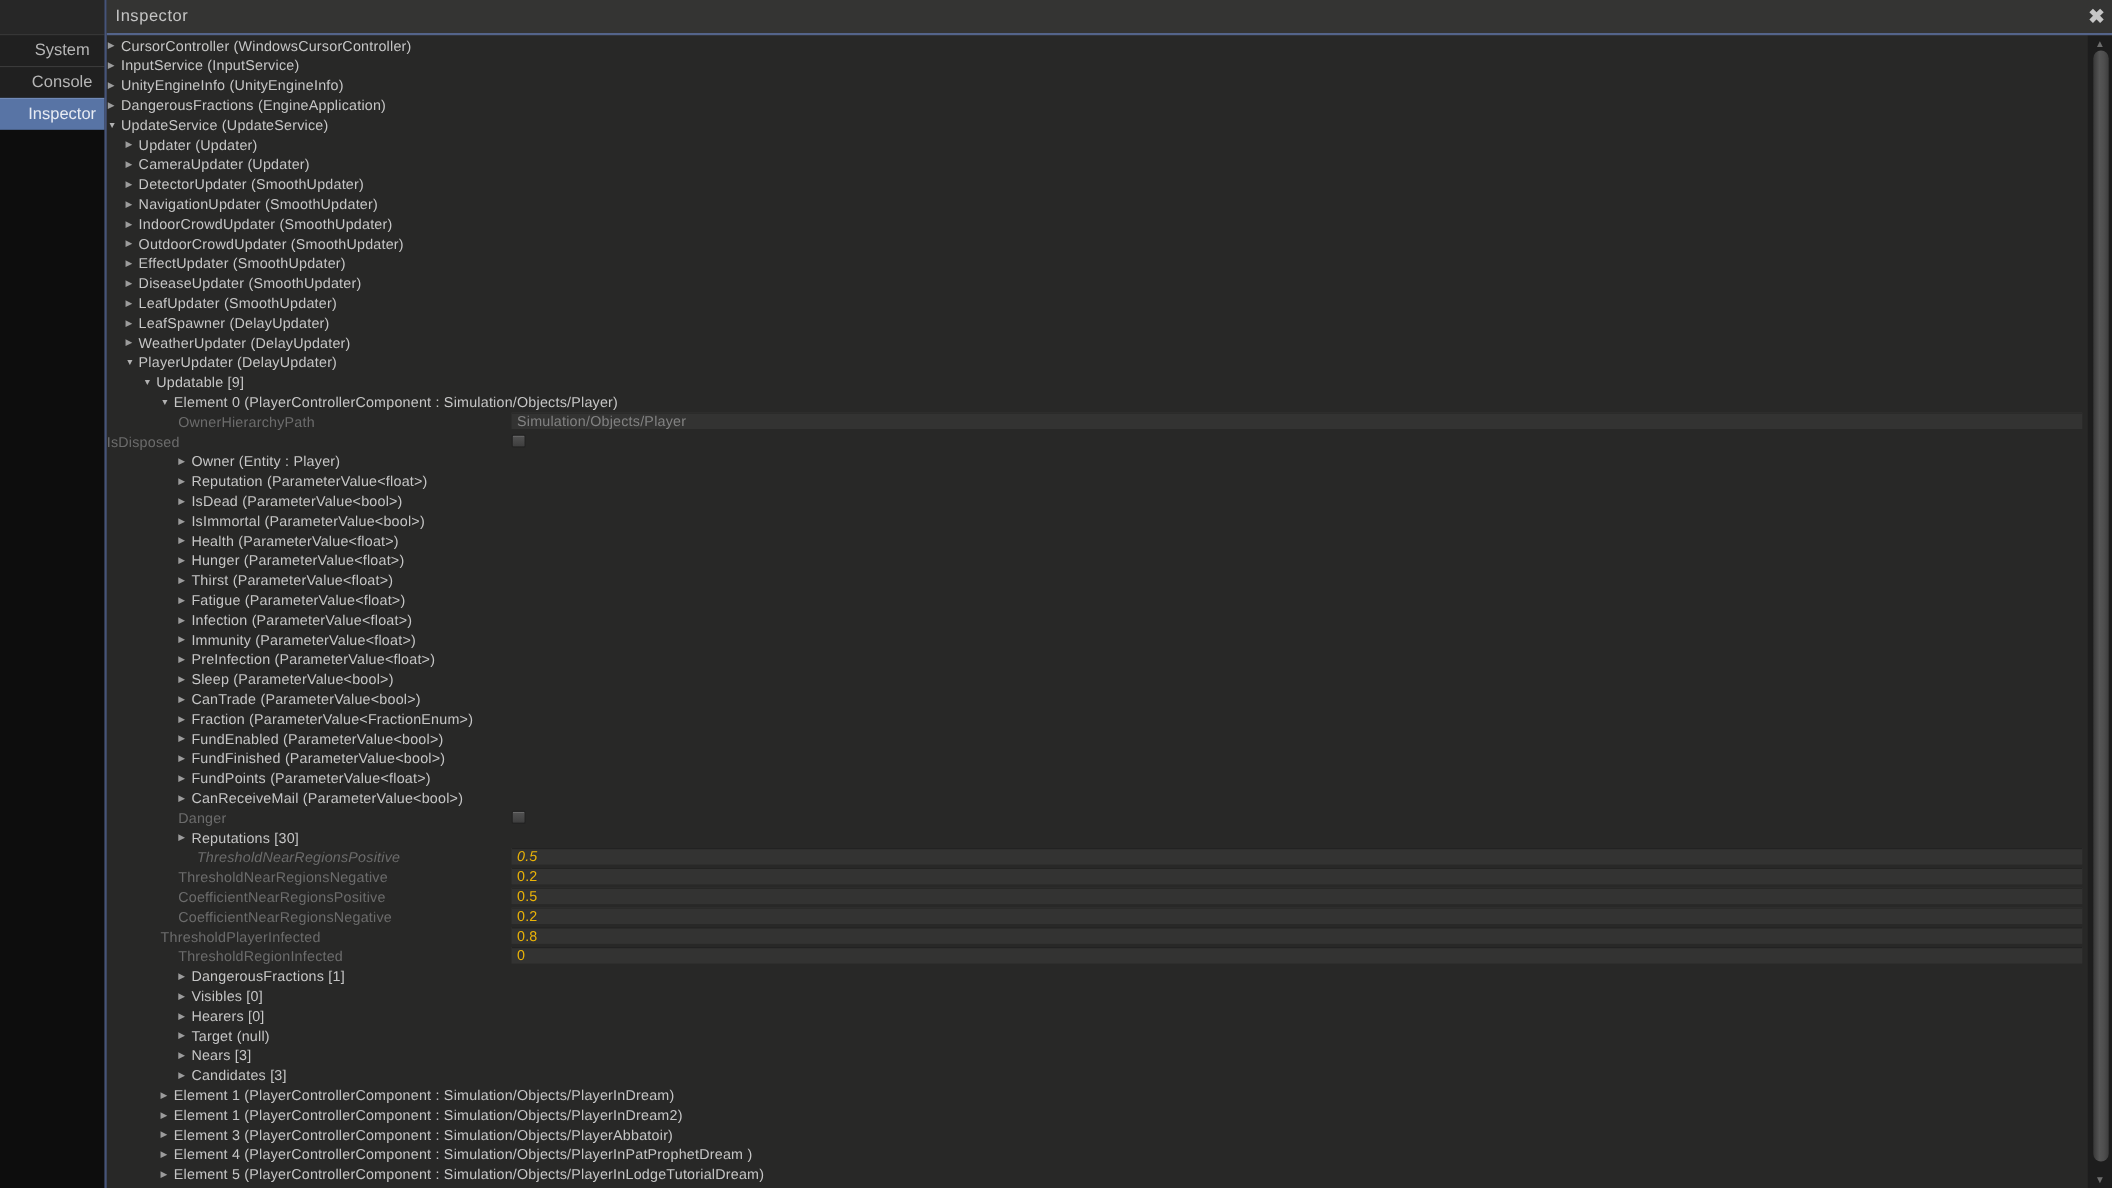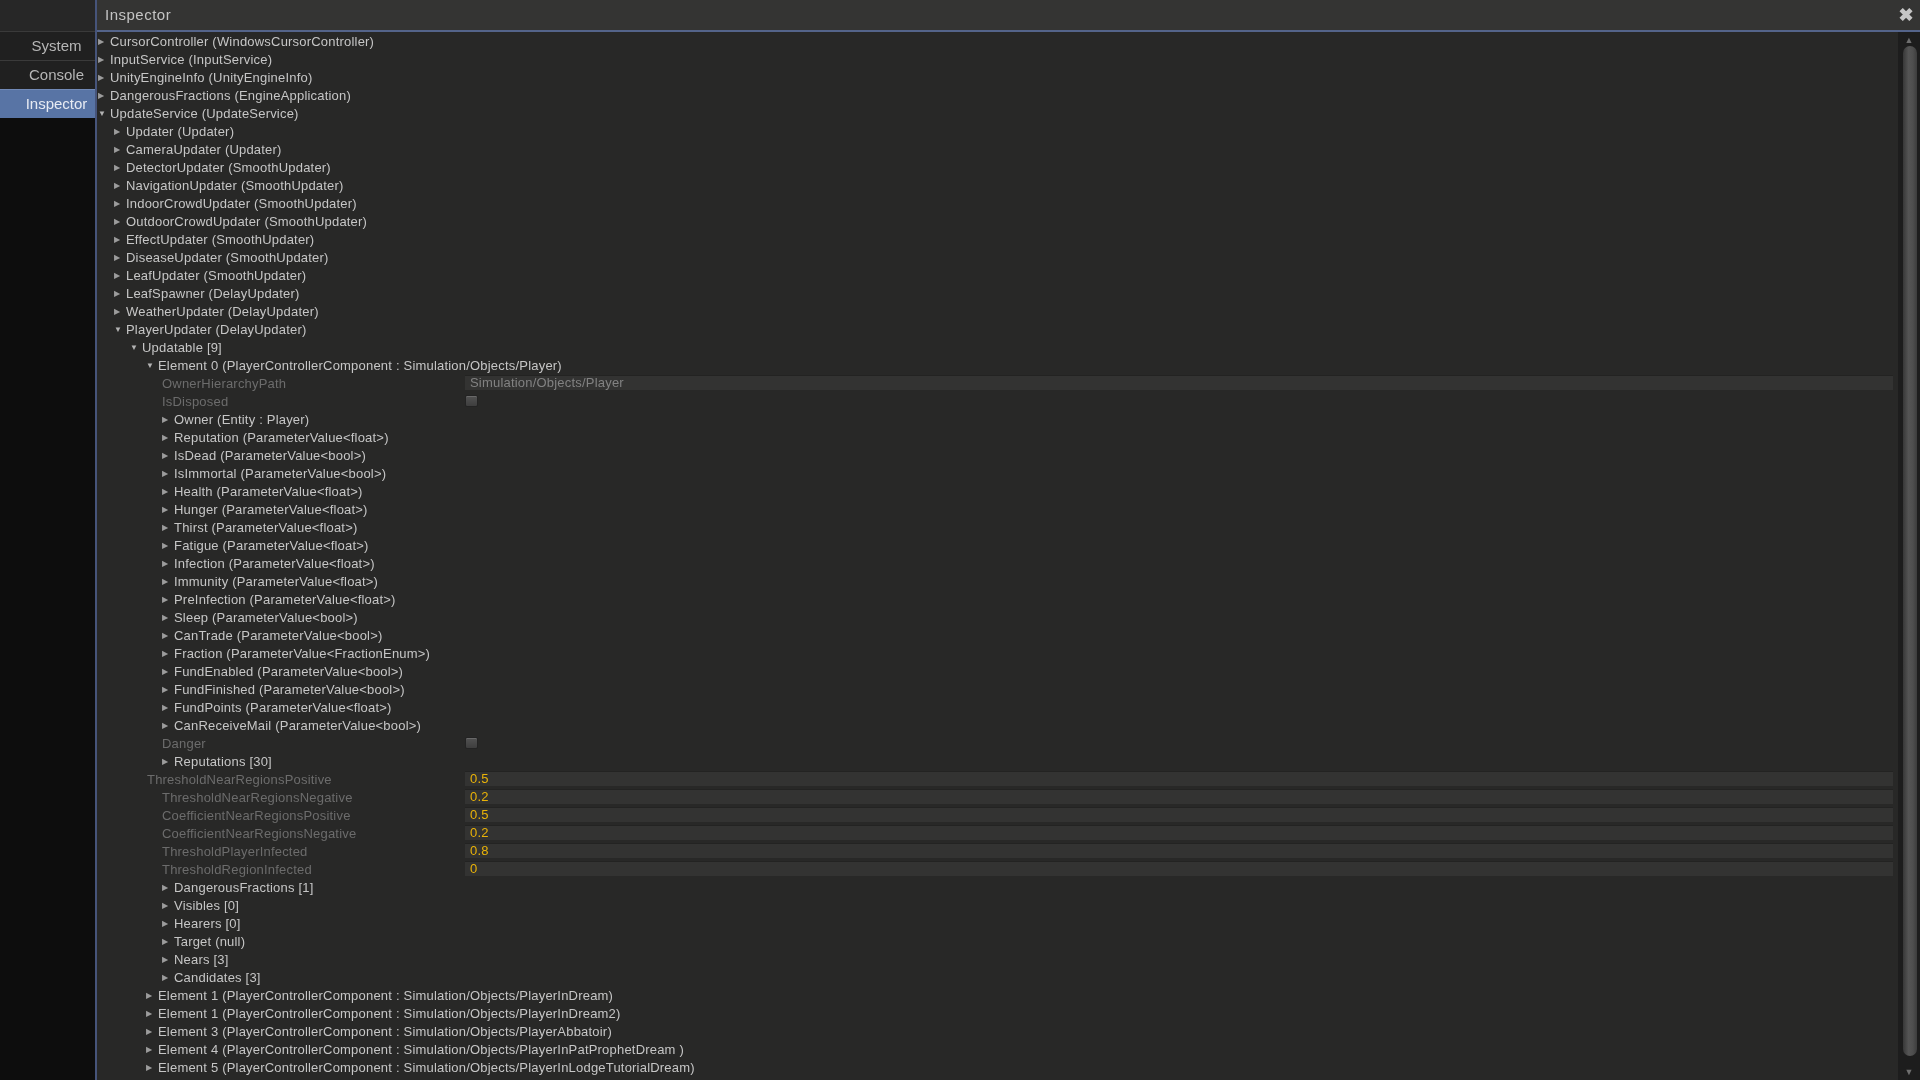--- a/index.html
+++ b/index.html
@@ -163,21 +163,21 @@
   </div>
         <div class="row expanded" style="padding-left: 49px;">
     <span class="arrow">▼</span>
     <span class="lbl">Element 0 (PlayerControllerComponent : Simulation/Objects/Player)</span>
   </div>
         <div class="row prop" style="padding-left: 65px;">
 
     <span class="lbl">OwnerHierarchyPath</span>
   <div class="field dim">Simulation/Objects/Player</div>
         </div>
-        <div class="row prop" style="padding-left: 65px;">
+        <div class="row prop" style="">
 
     <span class="lbl">IsDisposed</span>
   <div class="checkbox"></div>
         </div>
         <div class="row" style="padding-left: 65px;">
     <span class="arrow">▶</span>
     <span class="lbl">Owner (Entity : Player)</span>
   </div>
         <div class="row" style="padding-left: 65px;">
     <span class="arrow">▶</span>
@@ -249,41 +249,41 @@
   </div>
         <div class="row prop" style="padding-left: 65px;">
 
     <span class="lbl">Danger</span>
   <div class="checkbox"></div>
         </div>
         <div class="row" style="padding-left: 65px;">
     <span class="arrow">▶</span>
     <span class="lbl">Reputations [30]</span>
   </div>
-        <div class="row prop" style="padding-left: 50px;">
+        <div class="row prop" style="padding-left: 82px; font-style: italic;">
 
     <span class="lbl">ThresholdNearRegionsPositive</span>
   <div class="field">0.5</div>
         </div>
         <div class="row prop" style="padding-left: 65px;">
 
     <span class="lbl">ThresholdNearRegionsNegative</span>
   <div class="field">0.2</div>
         </div>
         <div class="row prop" style="padding-left: 65px;">
 
     <span class="lbl">CoefficientNearRegionsPositive</span>
   <div class="field">0.5</div>
         </div>
         <div class="row prop" style="padding-left: 65px;">
 
     <span class="lbl">CoefficientNearRegionsNegative</span>
   <div class="field">0.2</div>
         </div>
-        <div class="row prop" style="padding-left: 65px;">
+        <div class="row prop" style="padding-left: 49px;">
 
     <span class="lbl">ThresholdPlayerInfected</span>
   <div class="field">0.8</div>
         </div>
         <div class="row prop" style="padding-left: 65px;">
 
     <span class="lbl">ThresholdRegionInfected</span>
   <div class="field">0</div>
         </div>
         <div class="row" style="padding-left: 65px;">

